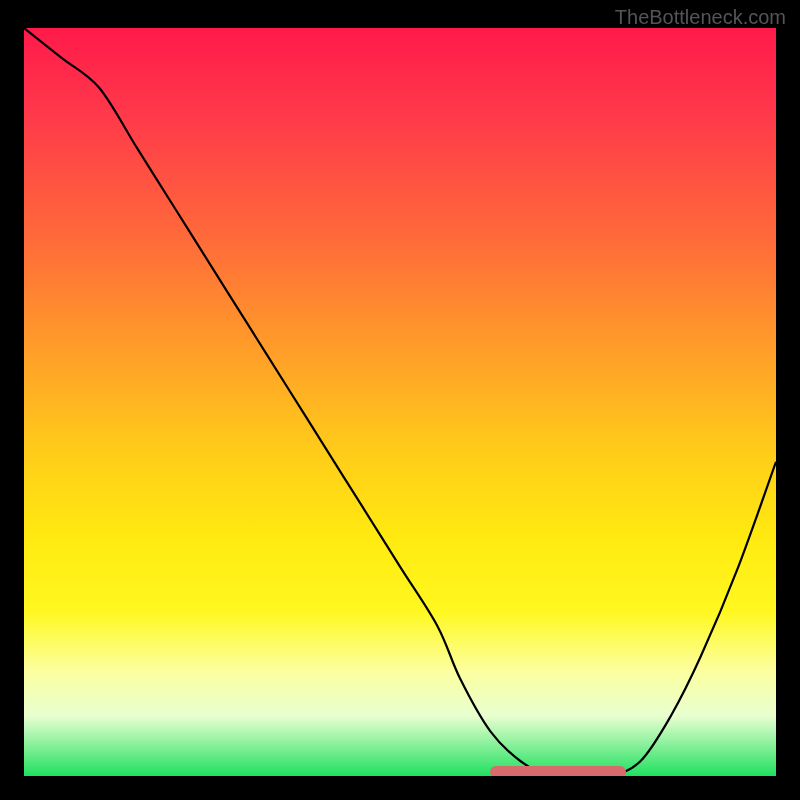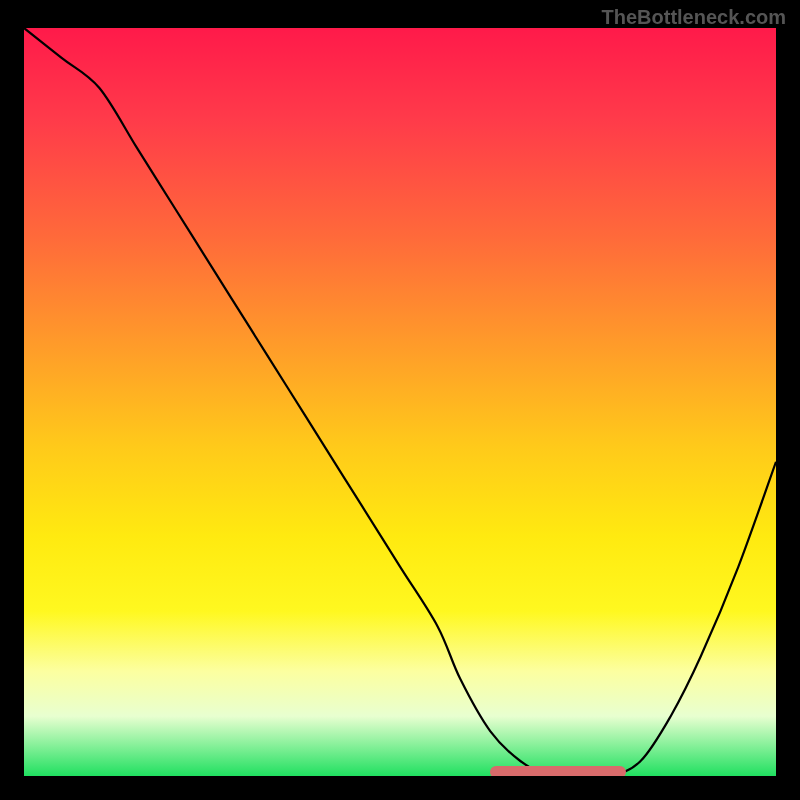--- a/index.html
+++ b/index.html
@@ -10,21 +10,21 @@
     position: relative;
     font-family: Arial, sans-serif;
     overflow: hidden;
   }
   .watermark {
     position: absolute;
     top: 6px;
     right: 14px;
     color: #555;
     font-size: 20px;
-    font-weight: bold;
+    font-weight: normal;
     z-index: 10;
   }
   .plot-area {
     position: absolute;
     left: 24px;
     top: 28px;
     width: 752px;
     height: 748px;
     overflow: hidden;
   }

